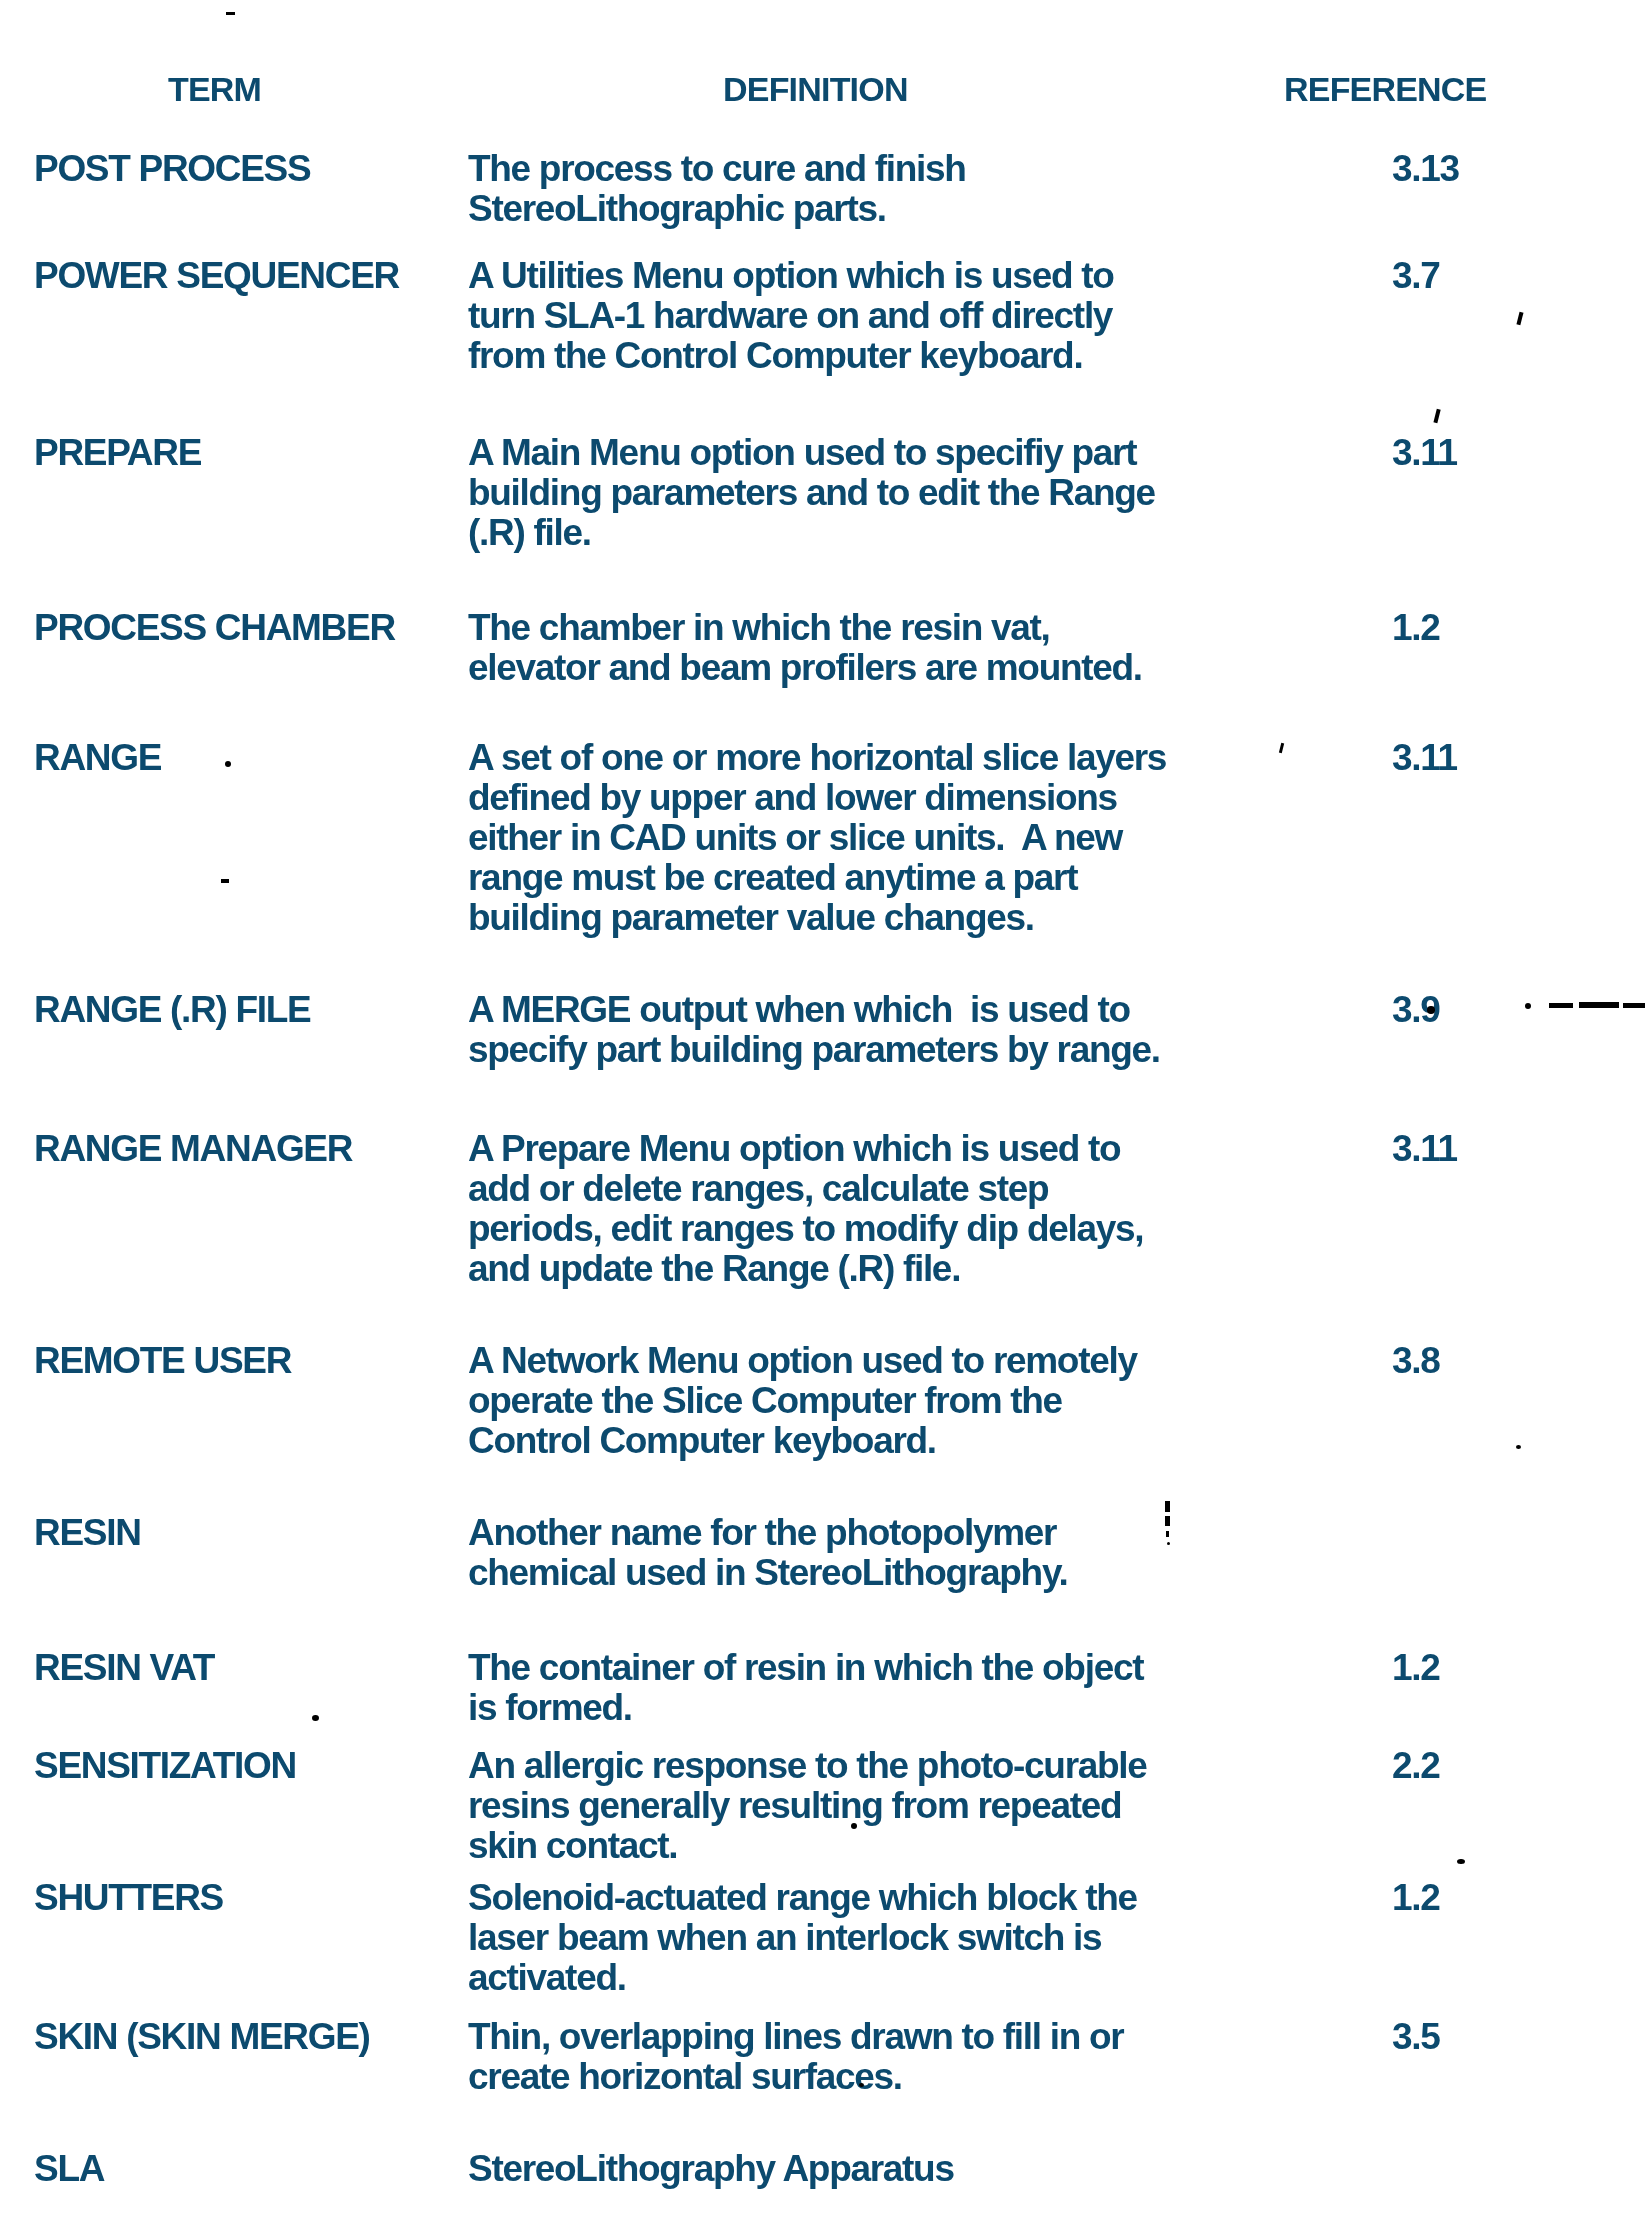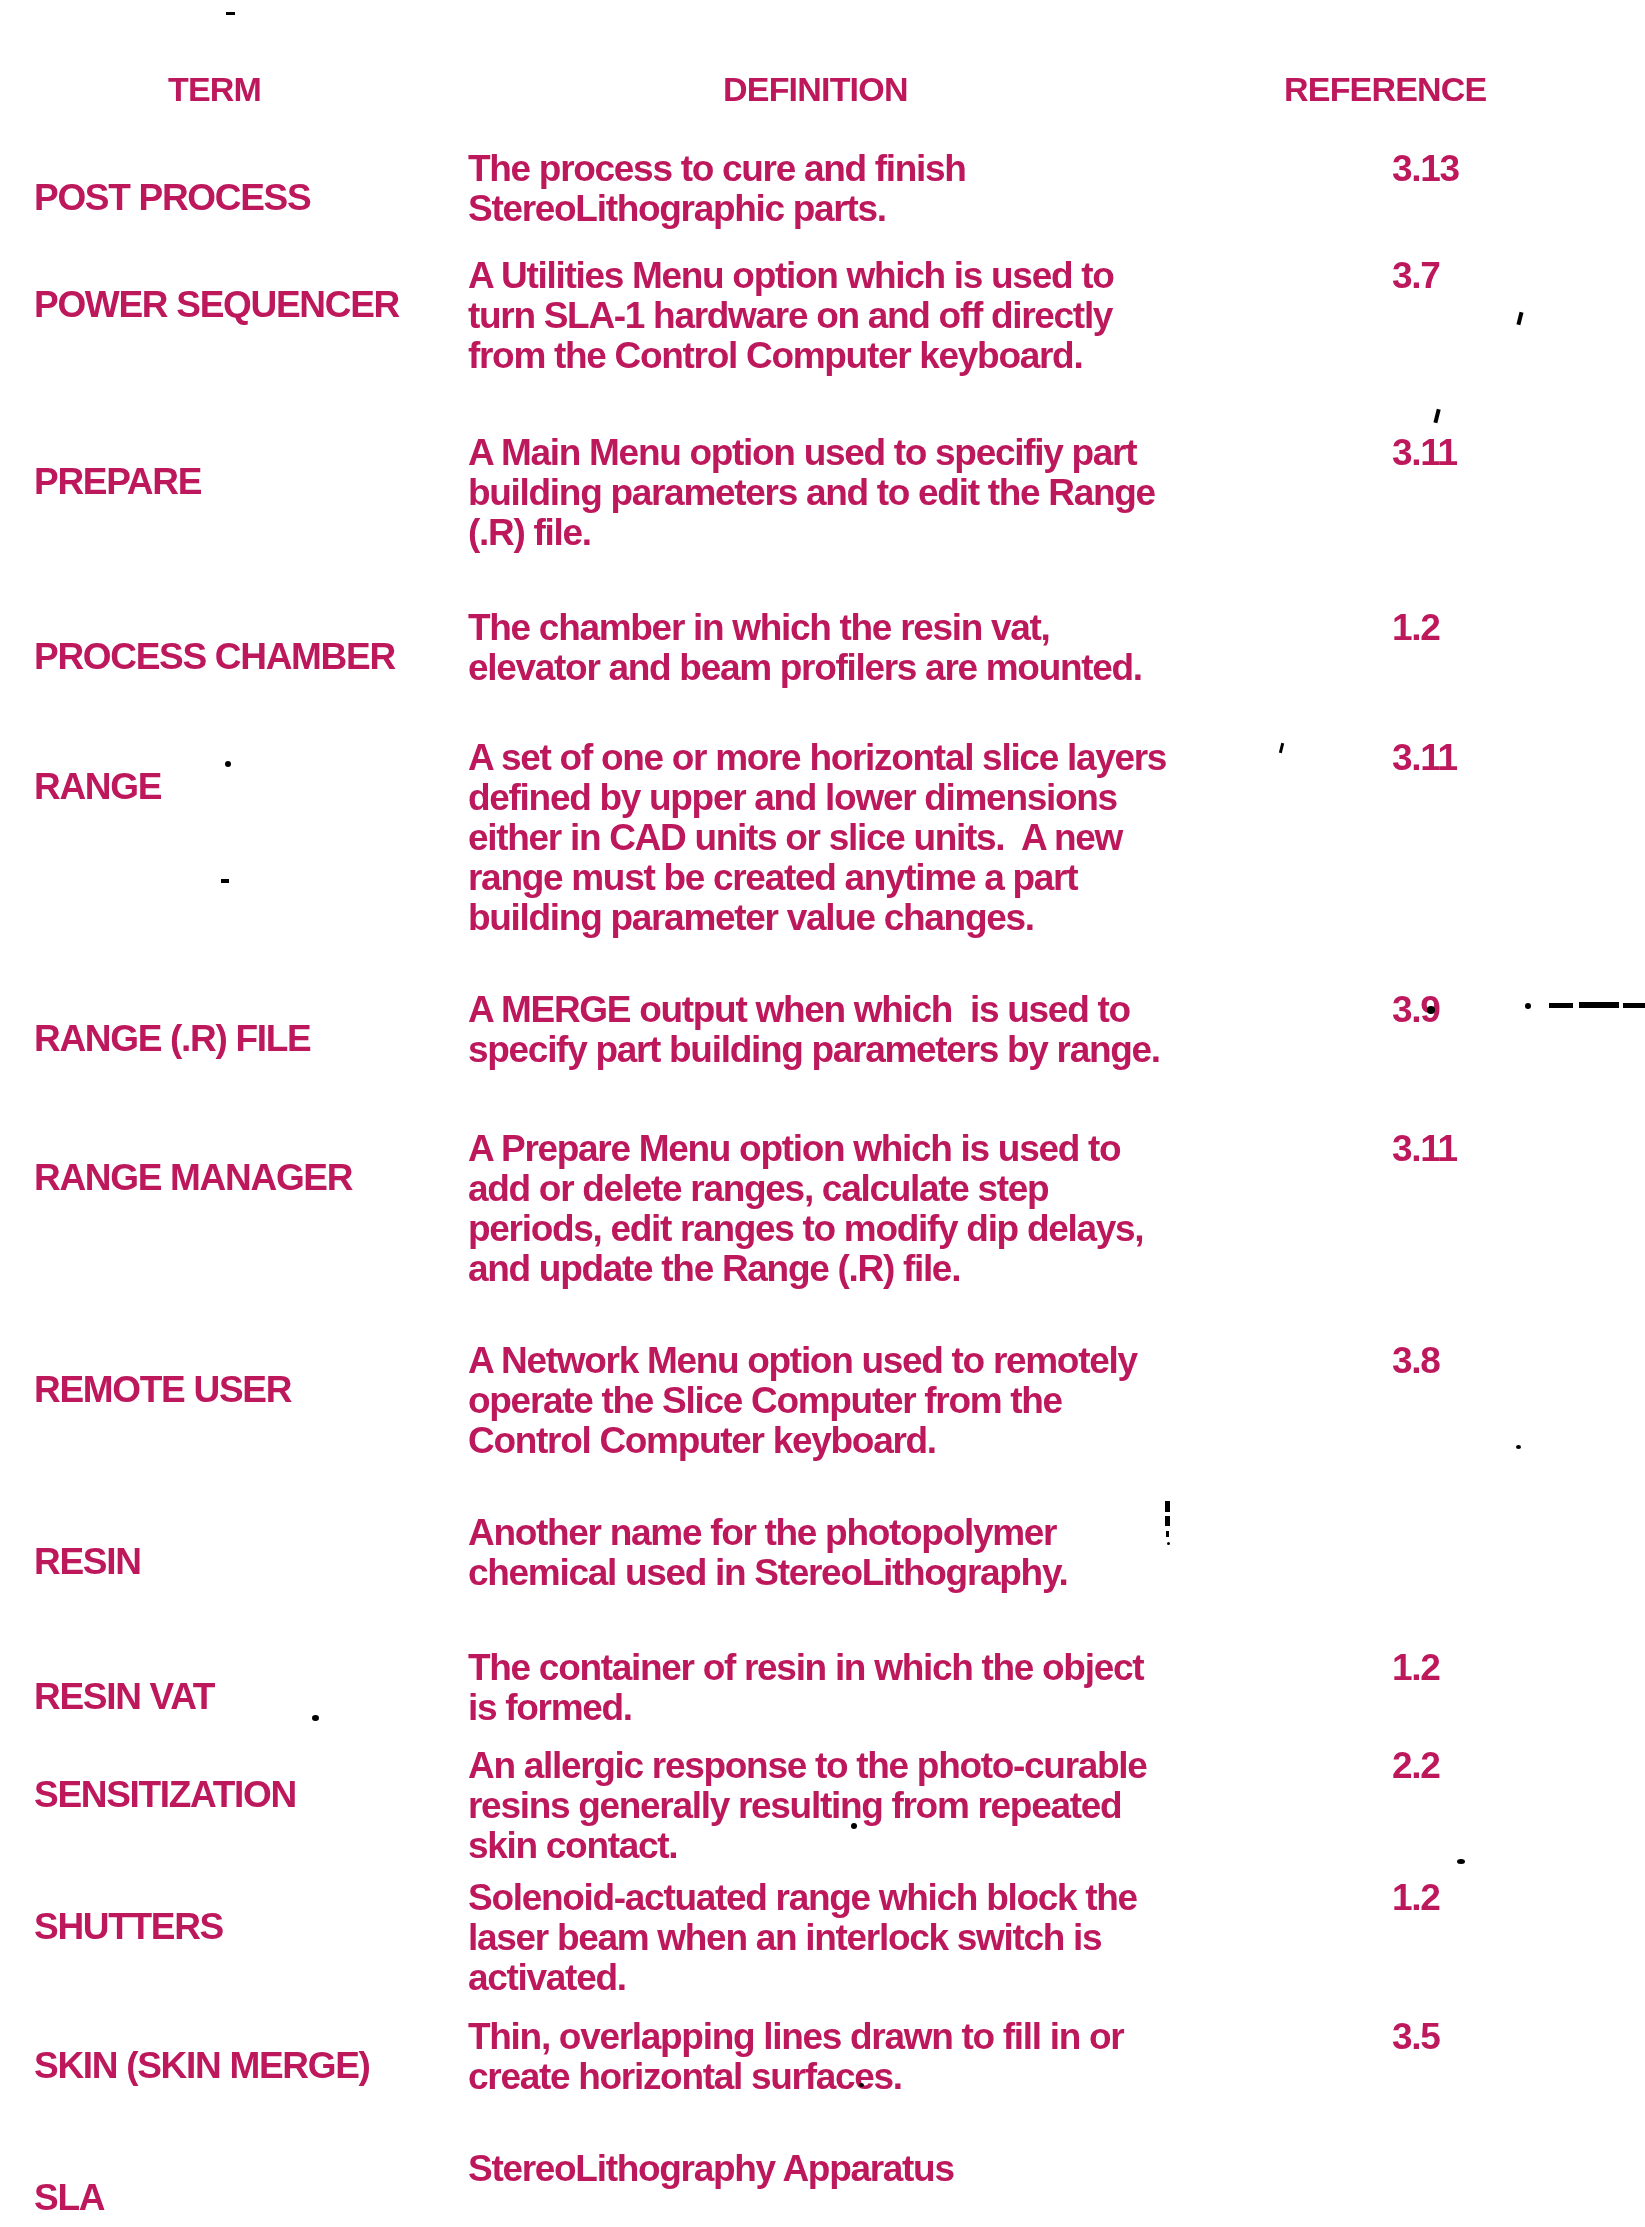--- a/index.html
+++ b/index.html
@@ -5,21 +5,21 @@
   html, body {
     margin: 0;
     padding: 0;
     background: #ffffff;
   }
   .page {
     position: relative;
     width: 1645px;
     height: 2227px;
     background: #ffffff;
-    color: #be185d;
+    color: #0c4a6e;
     font-family: "Liberation Sans", "DejaVu Sans", sans-serif;
     font-weight: 700;
     overflow: hidden;
   }
   
   .col-head {
     position: absolute;
     top: 70px;
     font-size: 34px;
     letter-spacing: -0.8px;
@@ -32,21 +32,21 @@
   
   .row { position: absolute; left: 0; width: 100%; }
   .cell {
     position: absolute;
     top: 0;
     font-size: 37px;
     line-height: 40px;
     letter-spacing: -1.3px;
     white-space: pre;
   }
-  .term { left: 34px; width: 399px; margin-top: 29px; }
+  .term { left: 34px; width: 399px; }
   .def  { left: 468px; width: 815px; }
   .ref  { left: 1348px; width: 170px; margin-left: 44px; }
 
   
   .art {
     position: absolute;
     background: #000;
     display: block;
   }
   .art.round { border-radius: 50%; }

